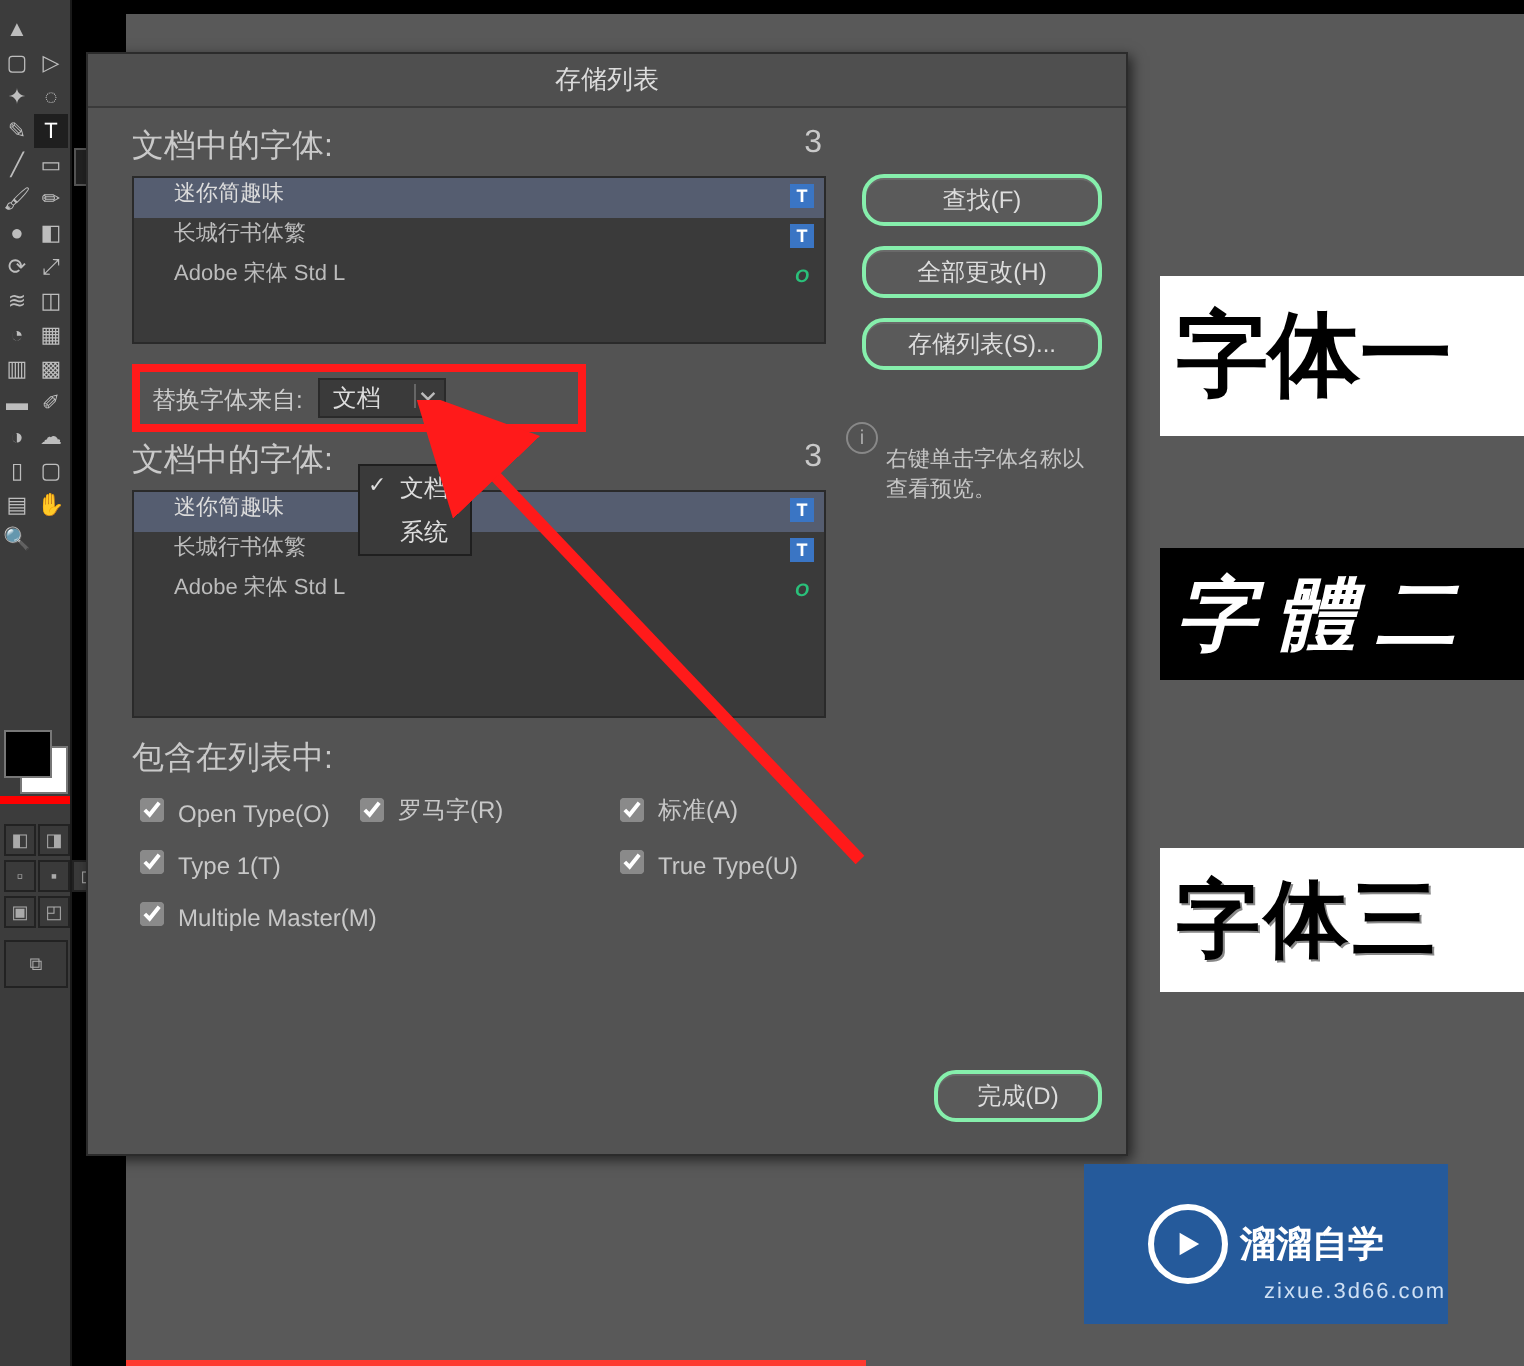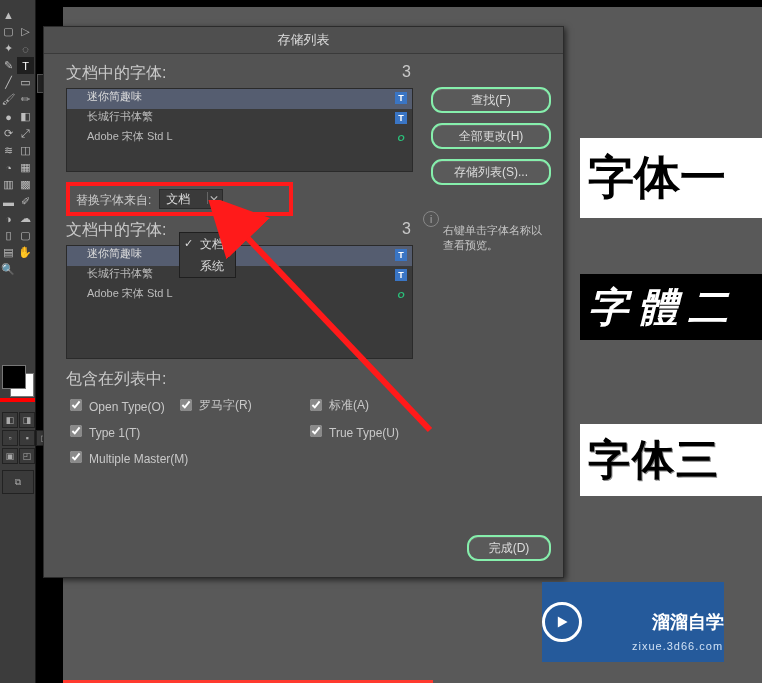--- a/index.html
+++ b/index.html
@@ -51,21 +51,21 @@
   .info-text{position:absolute;right:12px;top:196px;width:108px;color:#c5c5c5;font-size:11px;line-height:15px}
   .done-btn{position:absolute;right:12px;bottom:16px;width:80px}
   
   .arrow-svg{position:absolute;left:200px;top:200px;pointer-events:none;z-index:20}
   
   .preview{position:absolute;background:#fff;color:#000;display:flex;align-items:center;justify-content:flex-start;padding-left:8px;font-weight:bold}
   .pv1{left:580px;top:138px;width:182px;height:80px;font-family:"KaiTi","STKaiti",serif;font-size:46px}
   .pv2{left:580px;top:274px;width:182px;height:66px;background:#000;color:#fff;font-family:"LiSu","SimSun",serif;font-size:40px;font-style:italic}
   .pv3{left:580px;top:424px;width:182px;height:72px;font-family:"YouYuan","SimHei",sans-serif;font-size:42px;letter-spacing:2px;text-shadow:1px 1px 0 #888}
   
-  .wm{position:absolute;left:542px;top:582px;width:182px;height:80px;background:#255a9b;display:flex;align-items:center;justify-content:space-between;gap:6px}
+  .wm{position:absolute;left:542px;top:582px;width:182px;height:80px;background:#255a9b;display:flex;align-items:center;justify-content:center;gap:6px}
   .wm .play{width:34px;height:34px;border:3px solid #fff;border-radius:50%;display:flex;align-items:center;justify-content:center}
   .wm .play svg{width:14px;height:14px}
   .wm .txt{color:#fff;font-size:18px;font-weight:bold}
   .wm .sub{position:absolute;bottom:10px;left:90px;color:#cfe0f4;font-size:11px;letter-spacing:1px}
 </style>
 </head>
 <body>
 
 <div class="toolbar">
   <div style="height:6px"></div>

